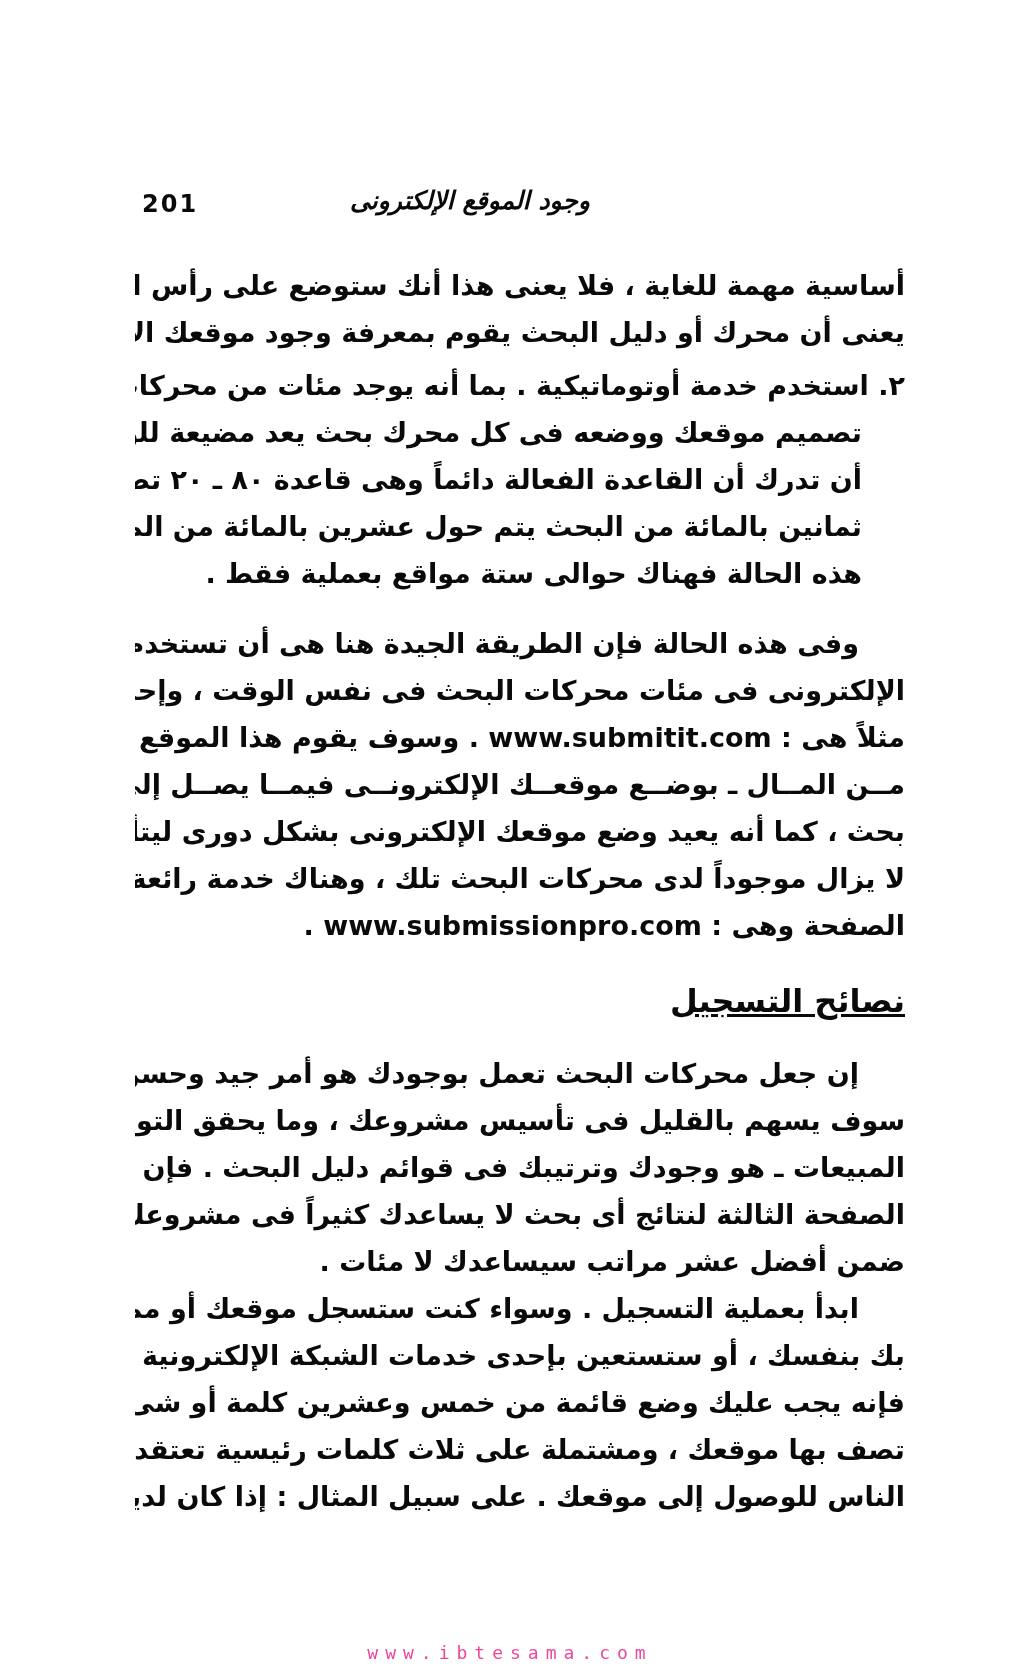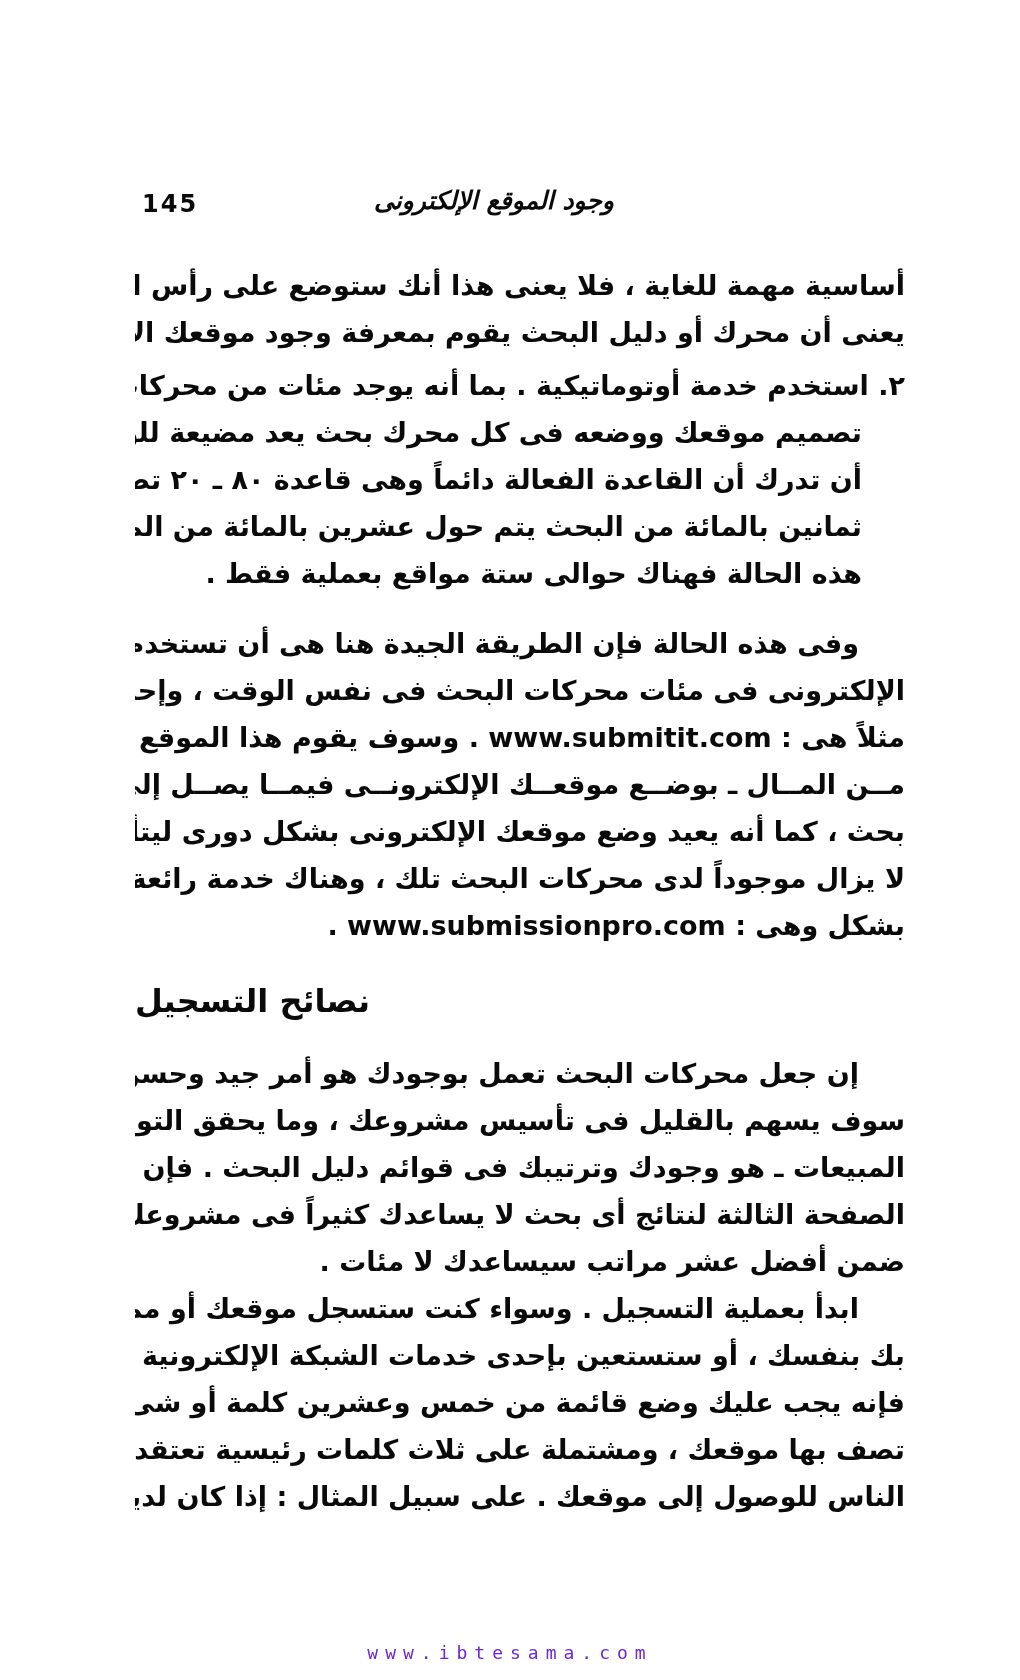--- a/index.html
+++ b/index.html
@@ -14,21 +14,20 @@
   
   .pgnum{
     position:absolute;top:190px;left:142px;
     font-size:24px;font-weight:bold;letter-spacing:2px;
   }
   .htitle{
     position:absolute;top:186px;left:0;width:940px;
     text-align:center;
     font-size:25px;font-weight:bold;font-style:italic;
     direction:rtl;
-    padding-left:24px;
   }
   
   .text{
     position:absolute;top:262px;right:115px;width:770px;
     direction:rtl;
     font-size:27px;font-weight:bold;
     line-height:47px;
     text-align:right;
   }
   .ln{
@@ -42,41 +41,42 @@
   
   .hang{ padding-right:43px; }
   
   .ind{ padding-right:46px; }
   .p-item2{ margin-top:6px; }
   .p-3{ margin-top:23px; }
   .h2{
     margin-top:26px;
     font-size:32px;font-weight:bold;
     line-height:52px;
-    text-align:left;
+    text-align:right;
+    text-decoration:underline;
   }
   .p-4{ margin-top:23px; }
   .p-5{ margin-top:0; }
   
   .wm{
     position:absolute;top:1642px;left:0;width:1020px;
     text-align:center;
     font-family:"DejaVu Sans Mono", monospace;
     font-size:18px;
     letter-spacing:7px;
-    color:#6d28d9;
+    color:#ec4899;
     direction:ltr;
   }
 </style>
 </head>
 <body>
 
 <div class="page">
 
-  <div class="pgnum">145</div>
+  <div class="pgnum">201</div>
   <div class="htitle">وجود الموقع الإلكترونى</div>
 
   <div class="text">
 
     <div class="para p-1">
       <div class="ln full">أساسية مهمة للغاية ، فلا يعنى هذا أنك ستوضع على رأس القوائم ، بل</div>
       <div class="ln">يعنى أن محرك أو دليل البحث يقوم بمعرفة وجود موقعك الإلكترونى .</div>
     </div>
 
     <div class="para p-item2">
@@ -87,21 +87,21 @@
       <div class="ln hang">هذه الحالة فهناك حوالى ستة مواقع بعملية فقط .</div>
     </div>
 
     <div class="para p-3">
       <div class="ln full ind">وفى هذه الحالة فإن الطريقة الجيدة هنا هى أن تستخدم خدمة تضع موقعك</div>
       <div class="ln full">الإلكترونى فى مئات محركات البحث فى نفس الوقت ، وإحدى تلك الخدمات</div>
       <div class="ln full">مثلاً هى : www.submitit.com . وسوف يقوم هذا الموقع ـ مقابل مبلغ صغير</div>
       <div class="ln full">مــن المــال ـ بوضــع موقعــك الإلكترونــى فيمــا يصــل إلى أربعمائــة محــرك</div>
       <div class="ln full">بحث ، كما أنه يعيد وضع موقعك الإلكترونى بشكل دورى ليتأكد من أنه</div>
       <div class="ln full">لا يزال موجوداً لدى محركات البحث تلك ، وهناك خدمة رائعة أخرى لتسجيل</div>
-      <div class="ln">بشكل وهى : www.submissionpro.com .</div>
+      <div class="ln">الصفحة وهى : www.submissionpro.com .</div>
     </div>
 
     <div class="h2">نصائح التسجيل</div>
 
     <div class="para p-4">
       <div class="ln full ind">إن جعل محركات البحث تعمل بوجودك هو أمر جيد وحسن ، ولكنه</div>
       <div class="ln full">سوف يسهم بالقليل فى تأسيس مشروعك ، وما يحقق التواصل حقاً ـ ومن ثم</div>
       <div class="ln full">المبيعات ـ هو وجودك وترتيبك فى قوائم دليل البحث . فإن استمرار موقعك فى</div>
       <div class="ln full">الصفحة الثالثة لنتائج أى بحث لا يساعدك كثيراً فى مشروعك ، ولكن وجودك</div>
       <div class="ln">ضمن أفضل عشر مراتب سيساعدك لا مئات .</div>

